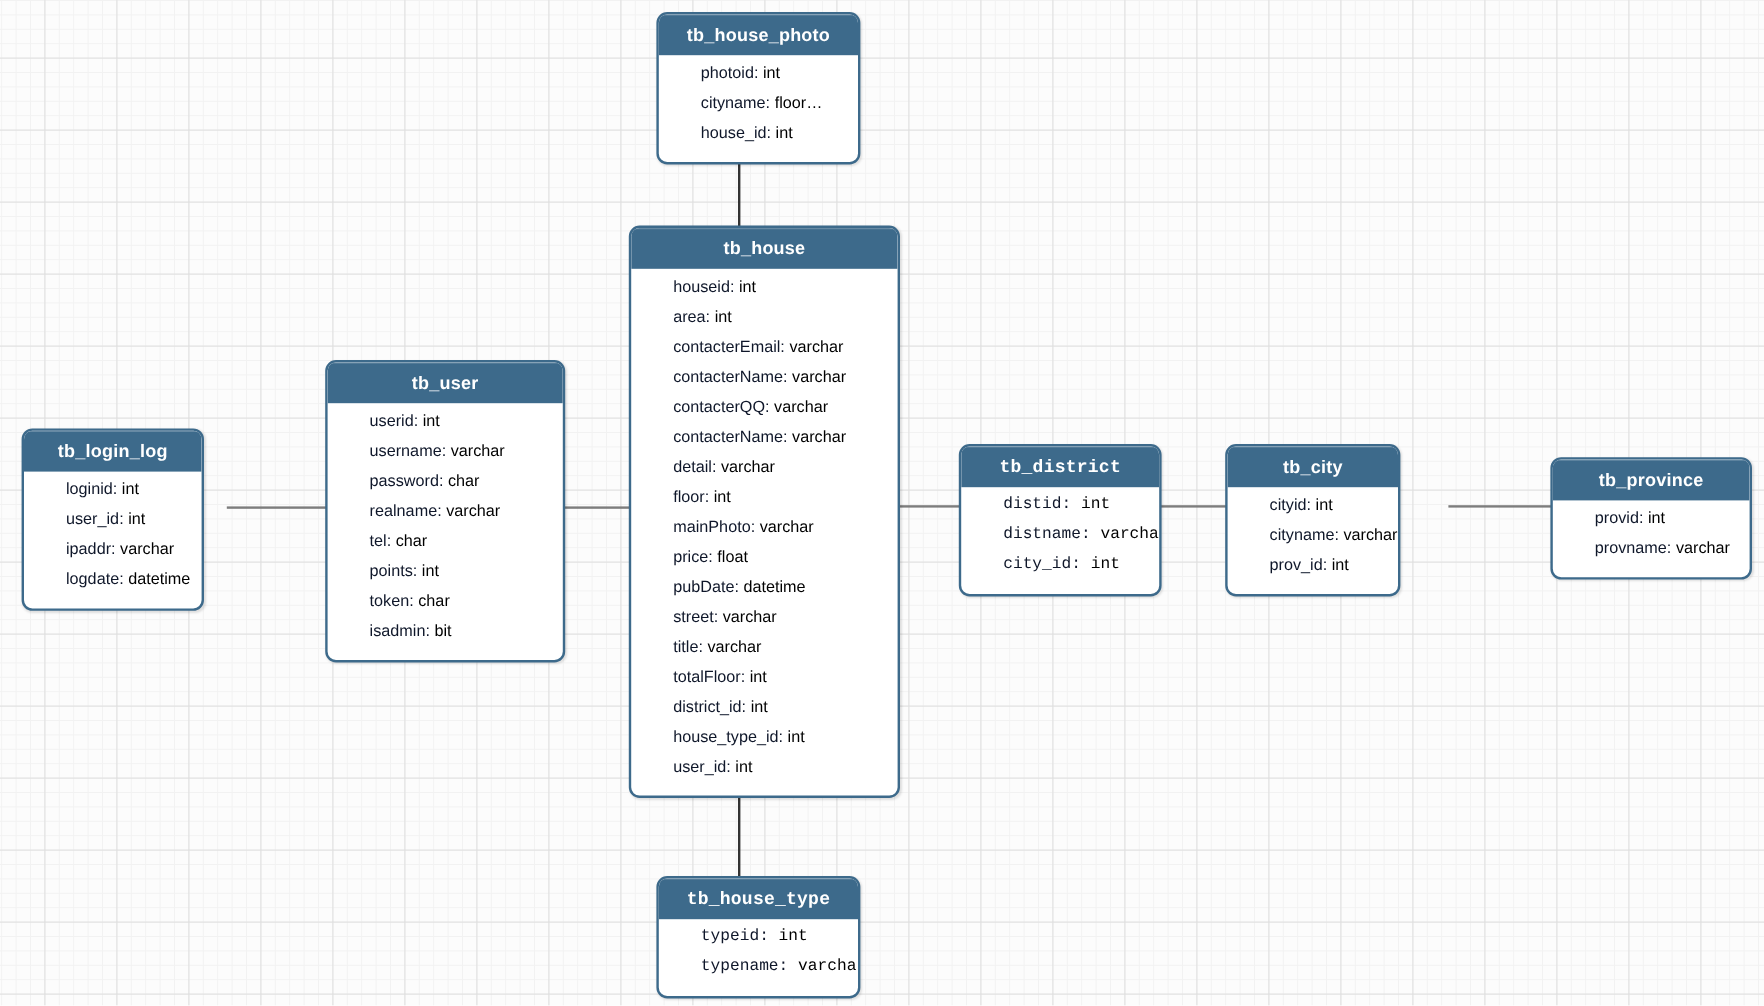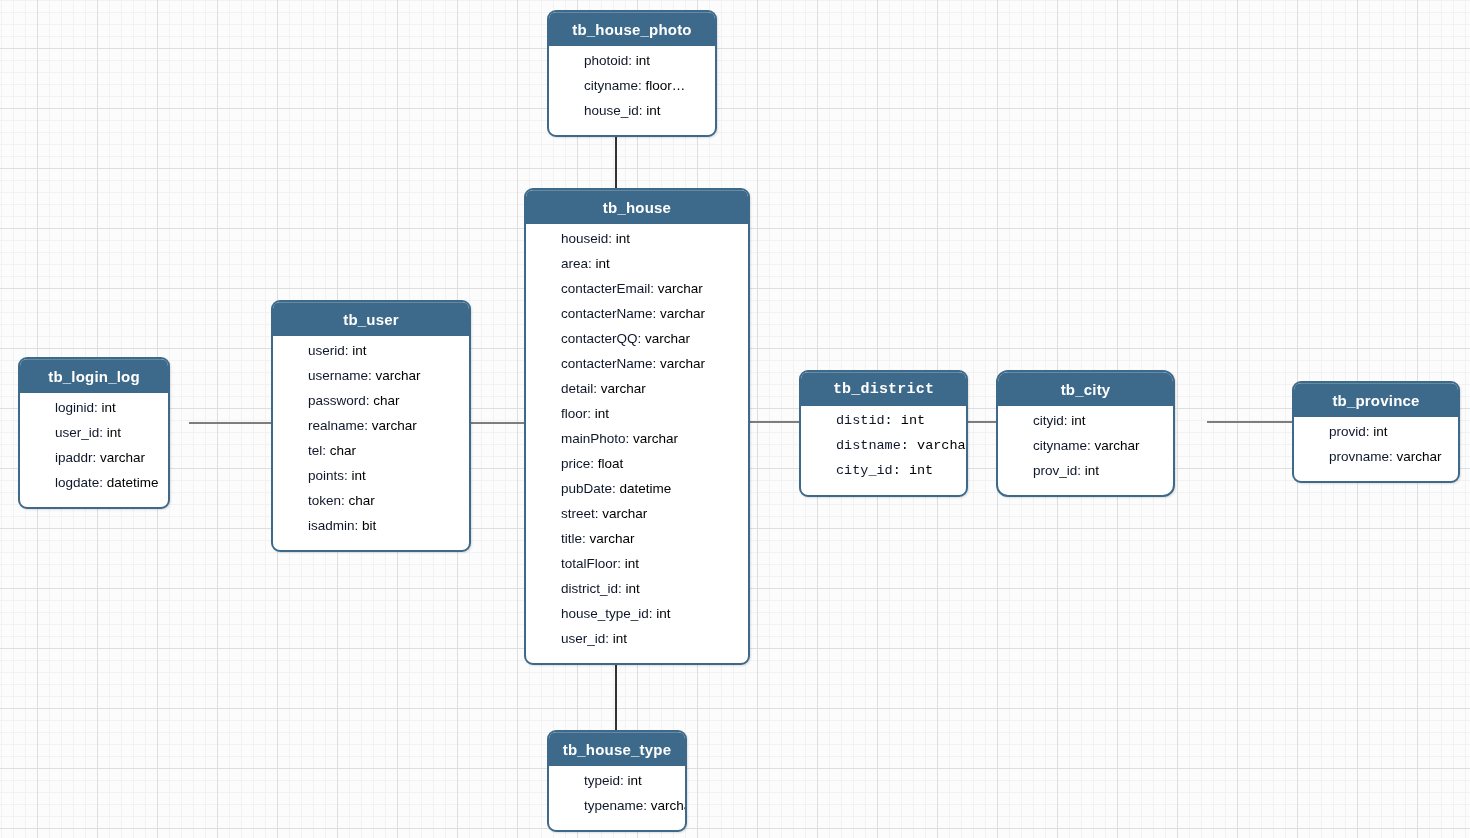--- a/index.html
+++ b/index.html
@@ -138,42 +138,42 @@
     <header class="table-header">
       <span class="table-title">tb_district</span>
     </header>
     <div class="table-rows">
         <div class="field-row"><span class="field-name">distid:</span> <span class="field-type">int</span></div>
         <div class="field-row"><span class="field-name">distname:</span> <span class="field-type">varchar</span></div>
         <div class="field-row"><span class="field-name">city_id:</span> <span class="field-type">int</span></div>
       </div>
   </section>
 
-  <section class="table-box" style="left:996px;top:370px;width:179px;border-radius:12px;">
+  <section class="table-box" style="left:1021px;top:370px;width:146px;">
     <header class="table-header">
       <span class="table-title">tb_city</span>
     </header>
     <div class="table-rows">
         <div class="field-row"><span class="field-name">cityid:</span> <span class="field-type">int</span></div>
         <div class="field-row"><span class="field-name">cityname:</span> <span class="field-type">varchar</span></div>
         <div class="field-row"><span class="field-name">prov_id:</span> <span class="field-type">int</span></div>
       </div>
   </section>
 
   <section class="table-box" style="left:1292px;top:381px;width:168px;">
     <header class="table-header">
       <span class="table-title">tb_province</span>
     </header>
     <div class="table-rows">
         <div class="field-row"><span class="field-name">provid:</span> <span class="field-type">int</span></div>
         <div class="field-row"><span class="field-name">provname:</span> <span class="field-type">varchar</span></div>
       </div>
   </section>
 
-  <section class="table-box" style="left:547px;top:730px;width:140px;">
+  <section class="table-box" style="left:547px;top:730px;width:170px;font-family:Liberation Mono, monospace;">
     <header class="table-header">
       <span class="table-title">tb_house_type</span>
     </header>
     <div class="table-rows">
         <div class="field-row"><span class="field-name">typeid:</span> <span class="field-type">int</span></div>
         <div class="field-row"><span class="field-name">typename:</span> <span class="field-type">varchar</span></div>
       </div>
   </section>
 
 </div>

